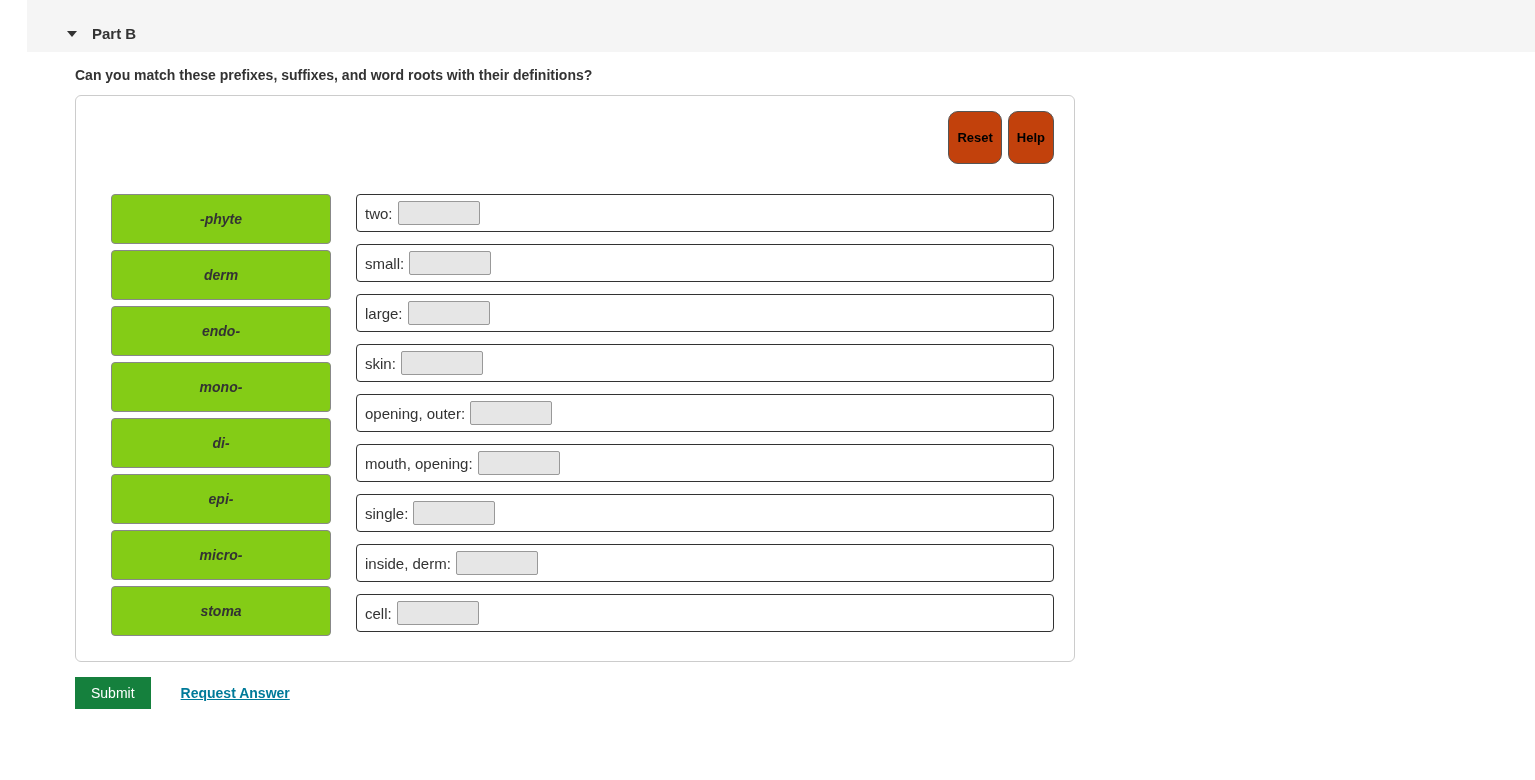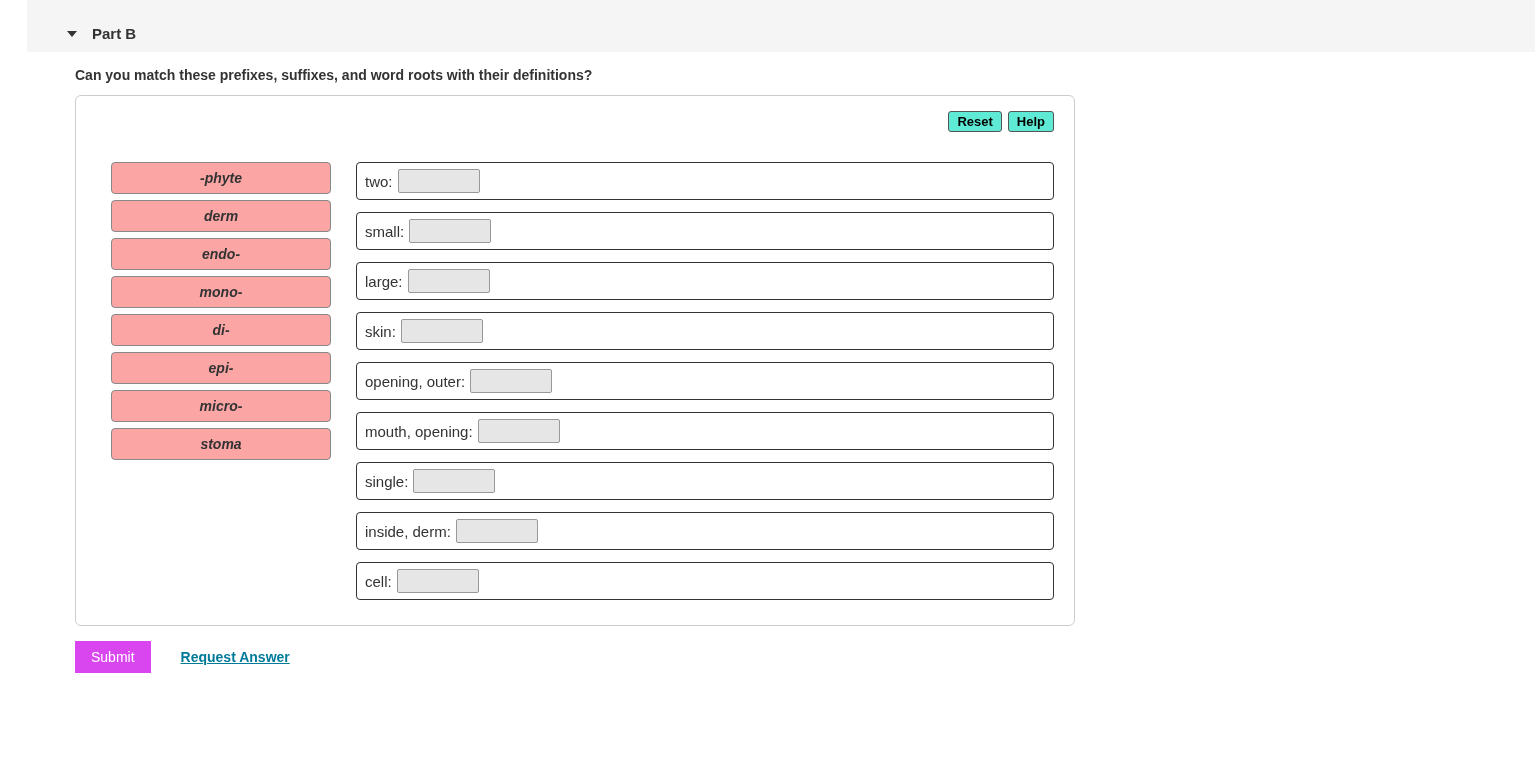--- a/index.html
+++ b/index.html
@@ -44,41 +44,41 @@
   .top-buttons {
     display: flex;
     justify-content: flex-end;
     gap: 6px;
     margin-bottom: 30px;
   }
   .top-buttons button {
     font-family: Arial, sans-serif;
     font-size: 13px;
     font-weight: bold;
-    background: #5eead4;
+    background: #c2410c;
     border: 1px solid #555;
-    border-radius: 3px;
-    padding: 2px 8px;
+    border-radius: 10px;
+    padding: 18px 8px;
     cursor: pointer;
   }
   .activity-body {
     display: flex;
     gap: 25px;
     align-items: flex-start;
     padding-left: 15px;
   }
   .terms-col {
     display: flex;
     flex-direction: column;
     gap: 6px;
   }
   .term-tile {
     width: 220px;
-    height: 32px;
-    background: #fca5a5;
+    height: 50px;
+    background: #84cc16;
     border: 1px solid #888;
     border-radius: 4px;
     display: flex;
     align-items: center;
     justify-content: center;
     font-style: italic;
     font-weight: bold;
     font-size: 14px;
     cursor: grab;
   }
@@ -106,21 +106,21 @@
     border-radius: 2px;
   }
   .action-bar {
     margin-left: 75px;
     margin-top: 15px;
     display: flex;
     align-items: center;
     gap: 30px;
   }
   .submit-btn {
-    background: #d946ef;
+    background: #15803d;
     color: #fff;
     border: none;
     padding: 8px 16px;
     font-size: 14px;
     cursor: pointer;
   }
   .request-link {
     color: #007a99;
     font-weight: bold;
     text-decoration: underline;

